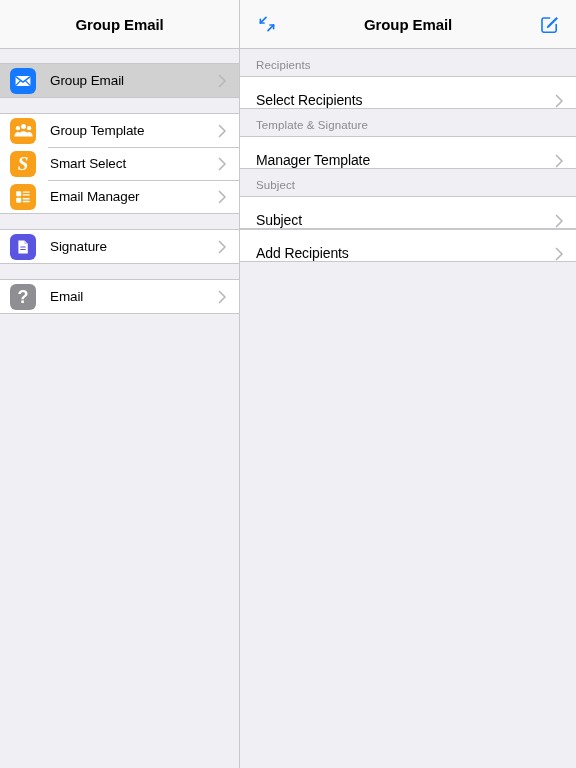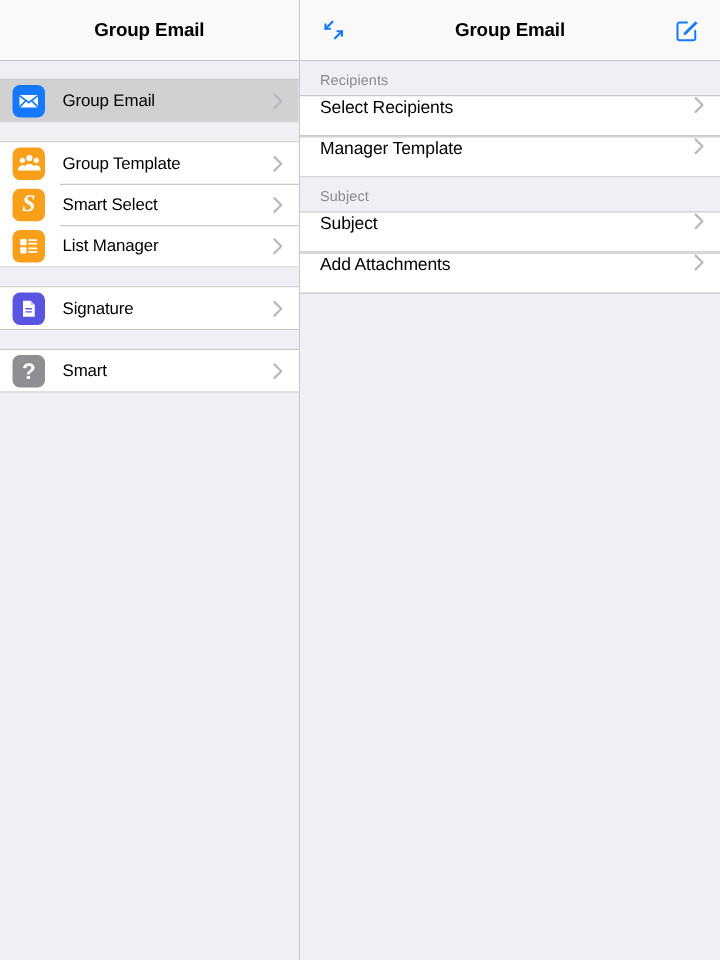--- a/index.html
+++ b/index.html
@@ -199,21 +199,21 @@
     background: #efeff4;
     box-sizing: border-box;
     letter-spacing: 0.1px;
   }
   .sec-cell {
     height: 33px;
     background: #ffffff;
     border-top: 1px solid #c8c7cc;
     border-bottom: 1px solid #c8c7cc;
     display: flex;
-    align-items: flex-start;
+    align-items: flex-end;
     padding: 0 10px 0 16px;
     box-sizing: border-box;
   }
   .sec-cell-label {
     flex: 1;
     font-size: 14px;
     color: #000000;
     letter-spacing: -0.1px;
   }
 </style>
@@ -282,21 +282,21 @@
           <span class="sb-icon ic-orange">
             <svg width="18" height="18" viewBox="0 0 18 18">
               <rect x="2.2" y="3.2" width="5" height="5" rx="0.8" fill="#ffffff"></rect>
               <rect x="2.2" y="9.8" width="5" height="5" rx="0.8" fill="#ffffff"></rect>
               <rect x="8.6" y="3.4" width="7.2" height="1.4" rx="0.7" fill="#ffffff"></rect>
               <rect x="8.6" y="6.2" width="7.2" height="1.4" rx="0.7" fill="#ffffff"></rect>
               <rect x="8.6" y="10.0" width="7.2" height="1.4" rx="0.7" fill="#ffffff"></rect>
               <rect x="8.6" y="12.8" width="7.2" height="1.4" rx="0.7" fill="#ffffff"></rect>
             </svg>
           </span>
-          <span class="sb-label">List Manager</span>
+          <span class="sb-label">Email Manager</span>
           <svg class="chev" viewBox="0 0 9 14">
             <path d="M1.5 1.5 L7 7 L1.5 12.5"></path>
           </svg>
         </div>
       </div>
 
       <div class="sb-gap"></div>
 
       <div class="sb-group">
         <div class="sb-row">
@@ -315,21 +315,21 @@
         </div>
       </div>
 
       <div class="sb-gap"></div>
 
       <div class="sb-group">
         <div class="sb-row">
           <span class="sb-icon ic-gray">
             <span class="glyph-q">?</span>
           </span>
-          <span class="sb-label">Smart</span>
+          <span class="sb-label">Email</span>
           <svg class="chev" viewBox="0 0 9 14">
             <path d="M1.5 1.5 L7 7 L1.5 12.5"></path>
           </svg>
         </div>
       </div>
 
     </div>
   </div>
 
   <div class="detail">
@@ -361,37 +361,38 @@
     <div class="detail-scroll">
 
       <div class="sec-header">Recipients</div>
       <div class="sec-cell">
         <span class="sec-cell-label">Select Recipients</span>
         <svg class="chev" viewBox="0 0 9 14">
           <path d="M1.5 1.5 L7 7 L1.5 12.5"></path>
         </svg>
       </div>
 
+      <div class="sec-header">Template &amp; Signature</div>
       <div class="sec-cell">
         <span class="sec-cell-label">Manager Template</span>
         <svg class="chev" viewBox="0 0 9 14">
           <path d="M1.5 1.5 L7 7 L1.5 12.5"></path>
         </svg>
       </div>
 
       <div class="sec-header">Subject</div>
       <div class="sec-cell">
         <span class="sec-cell-label">Subject</span>
         <svg class="chev" viewBox="0 0 9 14">
           <path d="M1.5 1.5 L7 7 L1.5 12.5"></path>
         </svg>
       </div>
 
       <div class="sec-cell">
-        <span class="sec-cell-label">Add Attachments</span>
+        <span class="sec-cell-label">Add Recipients</span>
         <svg class="chev" viewBox="0 0 9 14">
           <path d="M1.5 1.5 L7 7 L1.5 12.5"></path>
         </svg>
       </div>
 
     </div>
   </div>
 
 </div>
 

